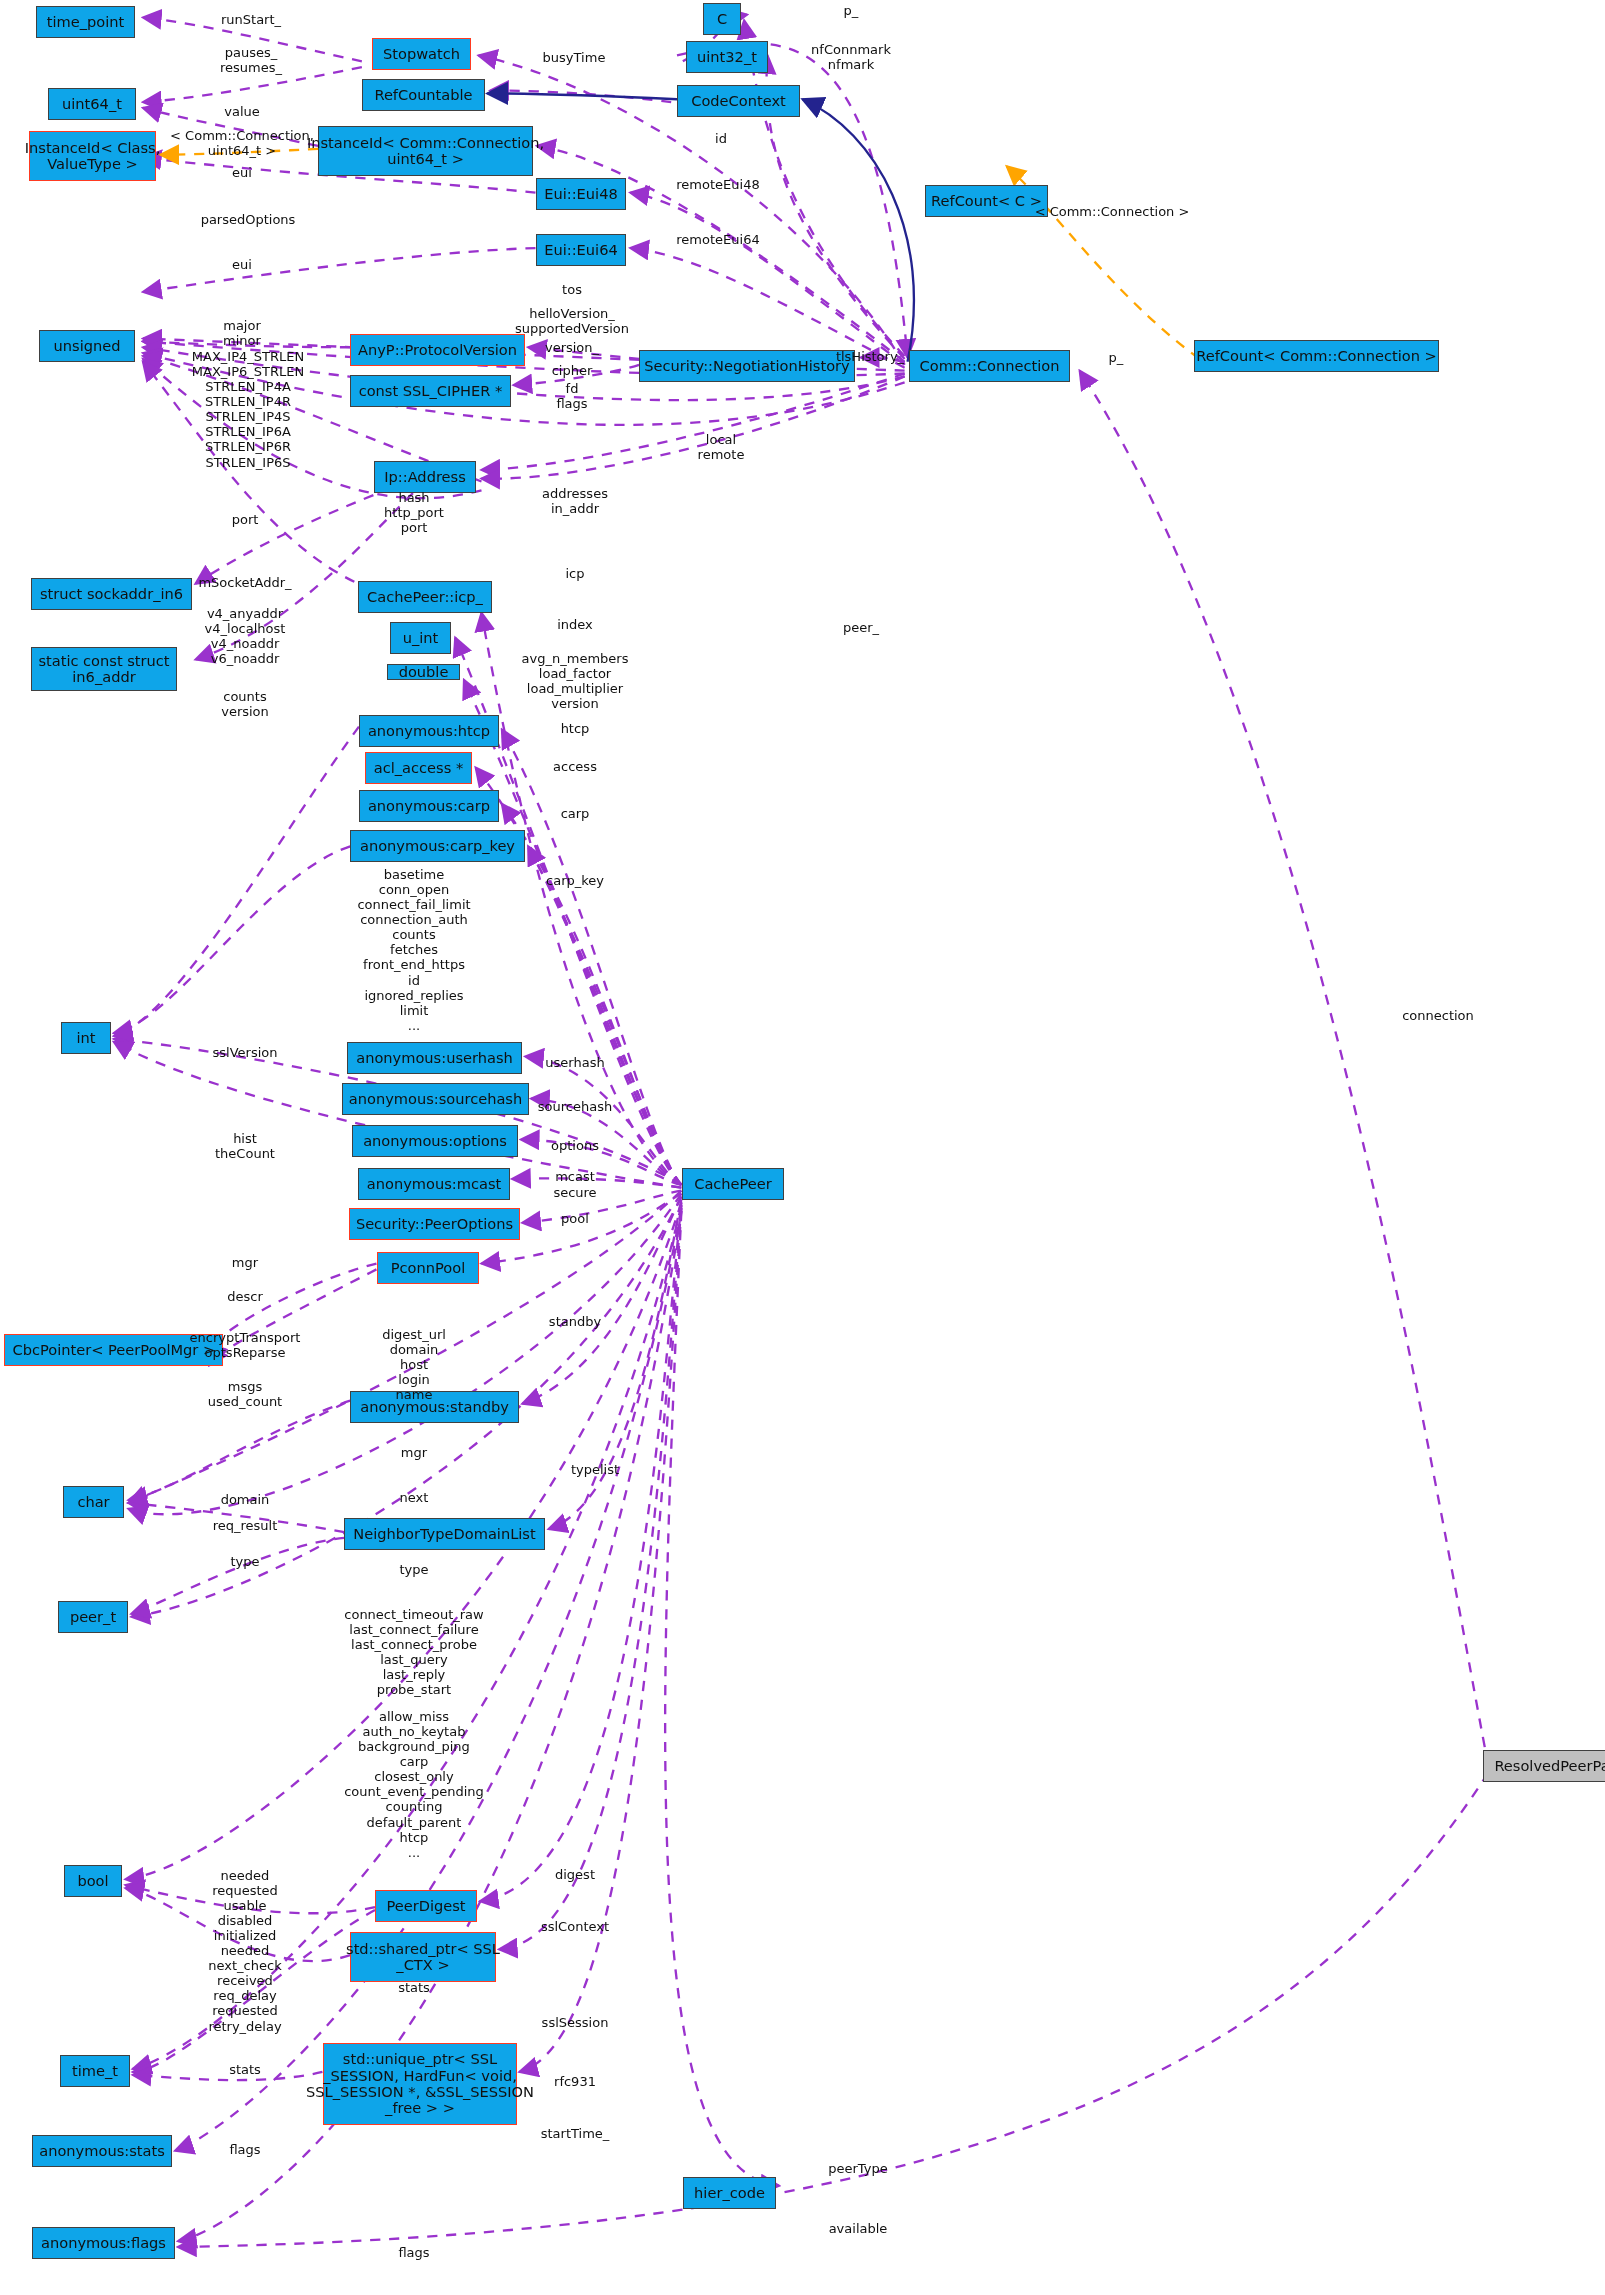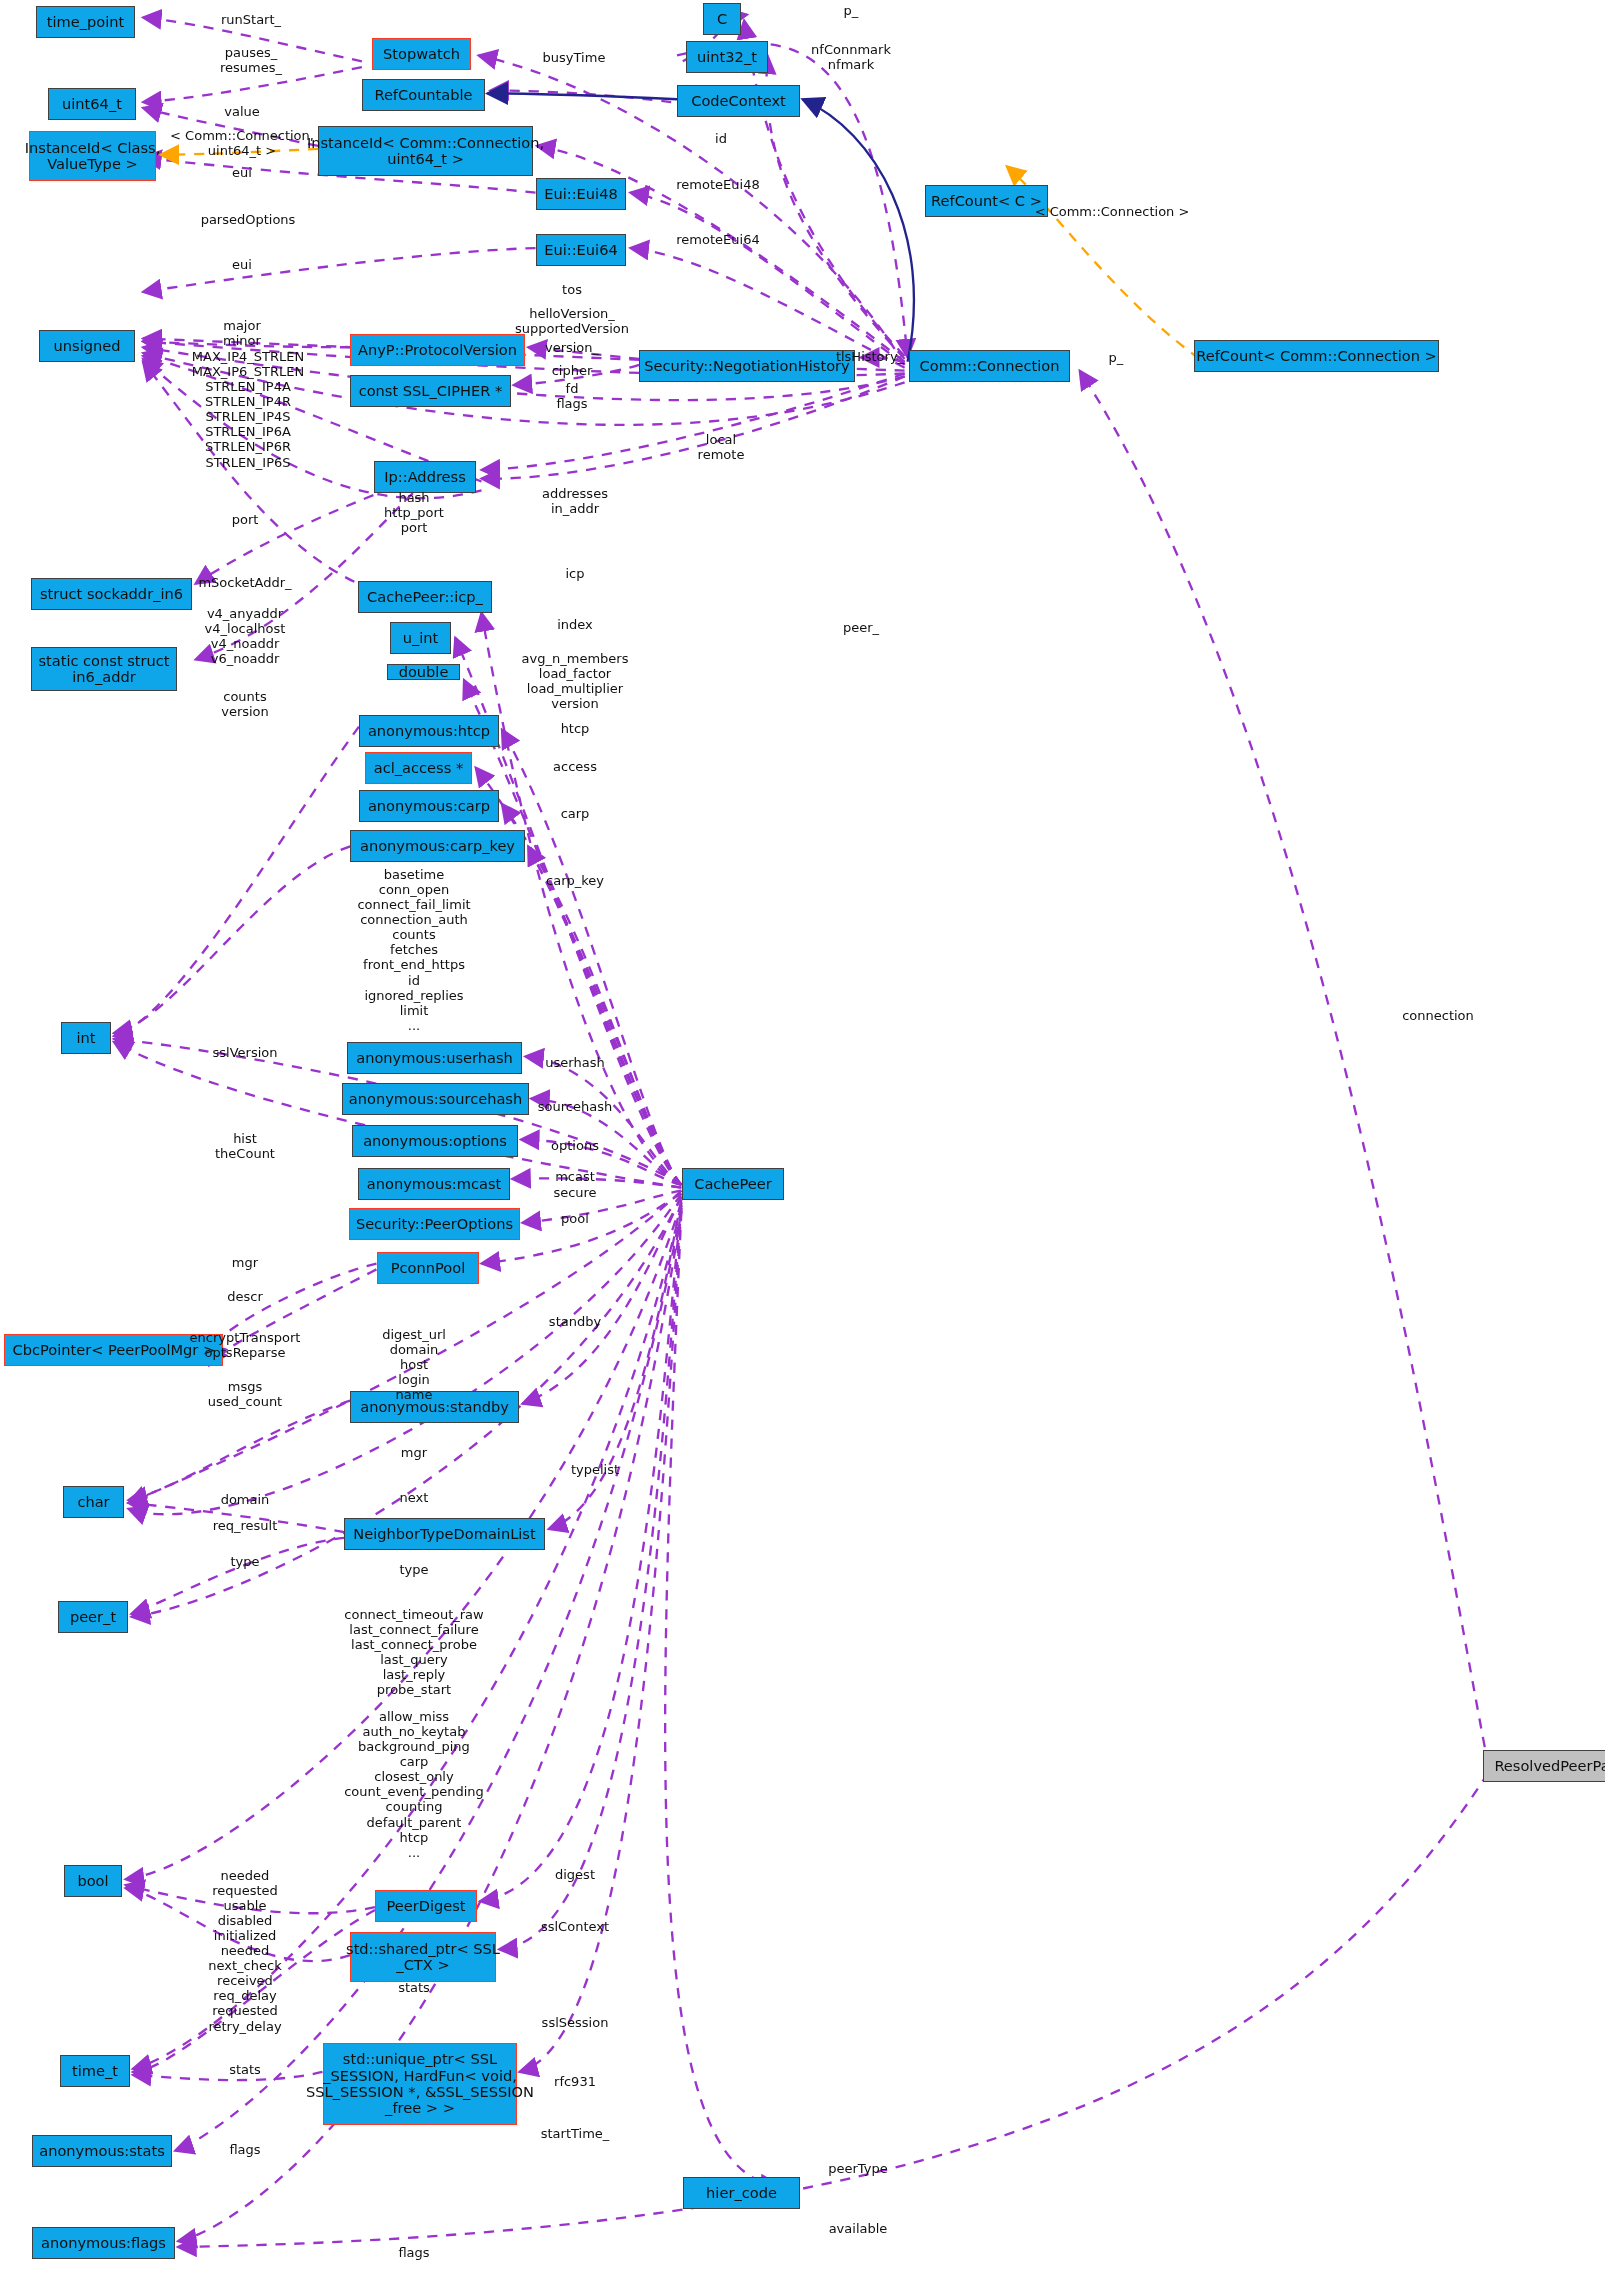--- a/index.html
+++ b/index.html
@@ -171,21 +171,21 @@
       <div class="node" style="left: 64px; top: 1865px; width: 58px; height: 32px;">bool</div>
       <div class="node red" style="left: 375px; top: 1890px; width: 102px; height: 32px;">PeerDigest</div>
       <div class="node red" style="left: 350px; top: 1932px; width: 146px; height: 50px;">std::shared_ptr&lt; SSL
 _CTX &gt;</div>
       <div class="node" style="left: 60px; top: 2055px; width: 70px; height: 32px;">time_t</div>
       <div class="node red" style="left: 323px; top: 2043px; width: 194px; height: 82px;">std::unique_ptr&lt; SSL
 _SESSION, HardFun&lt; void,
 SSL_SESSION *, &amp;SSL_SESSION
 _free &gt; &gt;</div>
       <div class="node" style="left: 32px; top: 2135px; width: 140px; height: 32px;">anonymous:stats</div>
-      <div class="node" style="left: 683px; top: 2177px; width: 117px; height: 32px;">hier_code</div>
+      <div class="node" style="left: 683px; top: 2177px; width: 93px; height: 32px;">hier_code</div>
       <div class="node" style="left: 32px; top: 2227px; width: 143px; height: 32px;">anonymous:flags</div>
       <div class="node grey" style="left: 1483px; top: 1750px; width: 153px; height: 32px;">ResolvedPeerPath</div>
     </div>
   <div id="labels">
       <div class="edgelabel" style="left: 251px; top: 11.7px;">runStart_</div>
       <div class="edgelabel" style="left: 251px; top: 45px;">pauses_
 resumes_</div>
       <div class="edgelabel" style="left: 574px; top: 50px;">busyTime</div>
       <div class="edgelabel" style="left: 851px; top: 42px;">nfConnmark
 nfmark</div>

